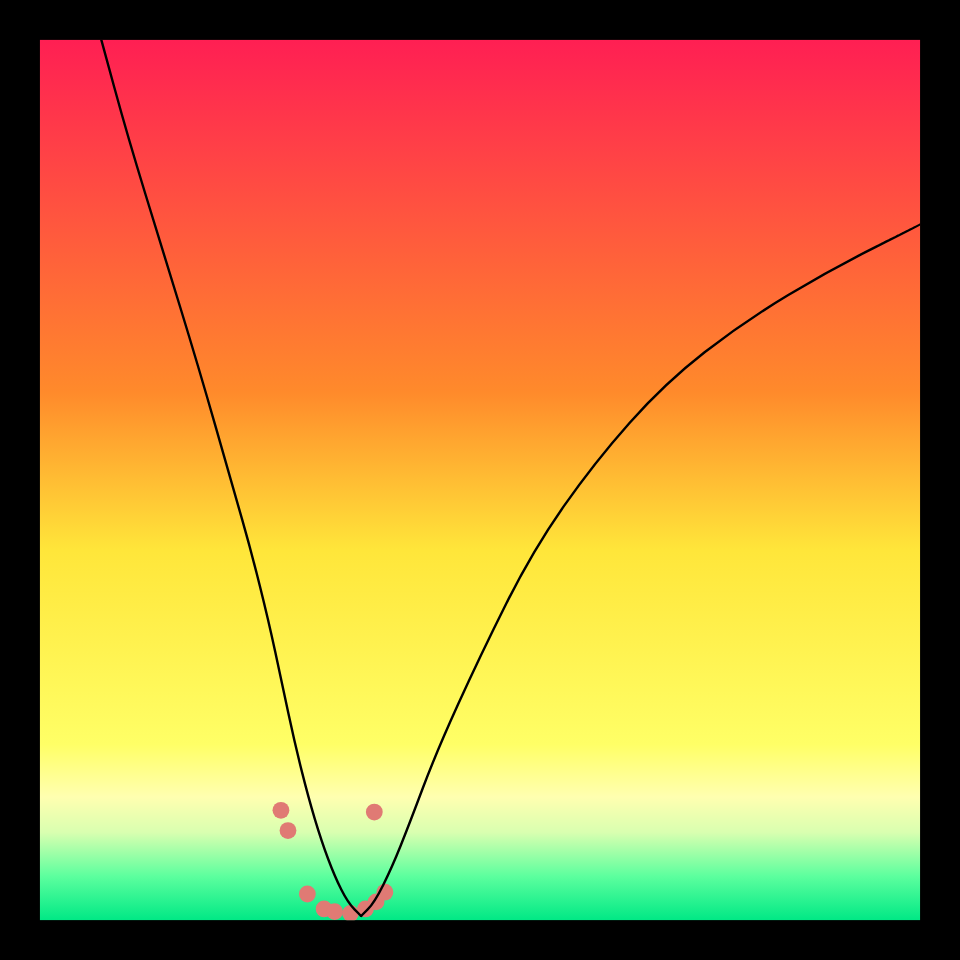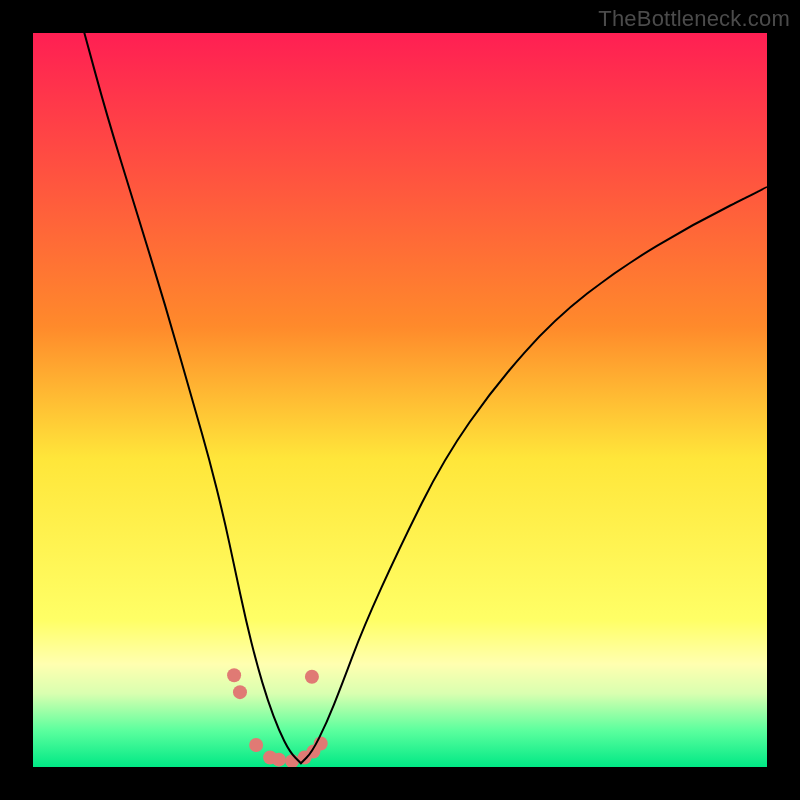--- a/index.html
+++ b/index.html
@@ -34,21 +34,20 @@
     overflow: hidden;
   }
   svg {
     display: block;
   }
 </style>
 </head>
 <body>
 <div class="frame">
 
-  <div class="watermark">TheBottleneck.com</div>
 
   <div class="plot">
     <svg id="chart-svg" width="734" height="734" viewBox="0 0 734 734">
         <defs>
           <linearGradient id="bg-grad" x1="0" y1="0" x2="0" y2="1">
             <stop offset="0%" stop-color="#ff1f53"></stop>
             <stop offset="40%" stop-color="#ff8a2b"></stop>
             <stop offset="57.99999999999999%" stop-color="#ffe63a"></stop>
             <stop offset="80%" stop-color="#ffff66"></stop>
             <stop offset="86%" stop-color="#ffffb0"></stop>

